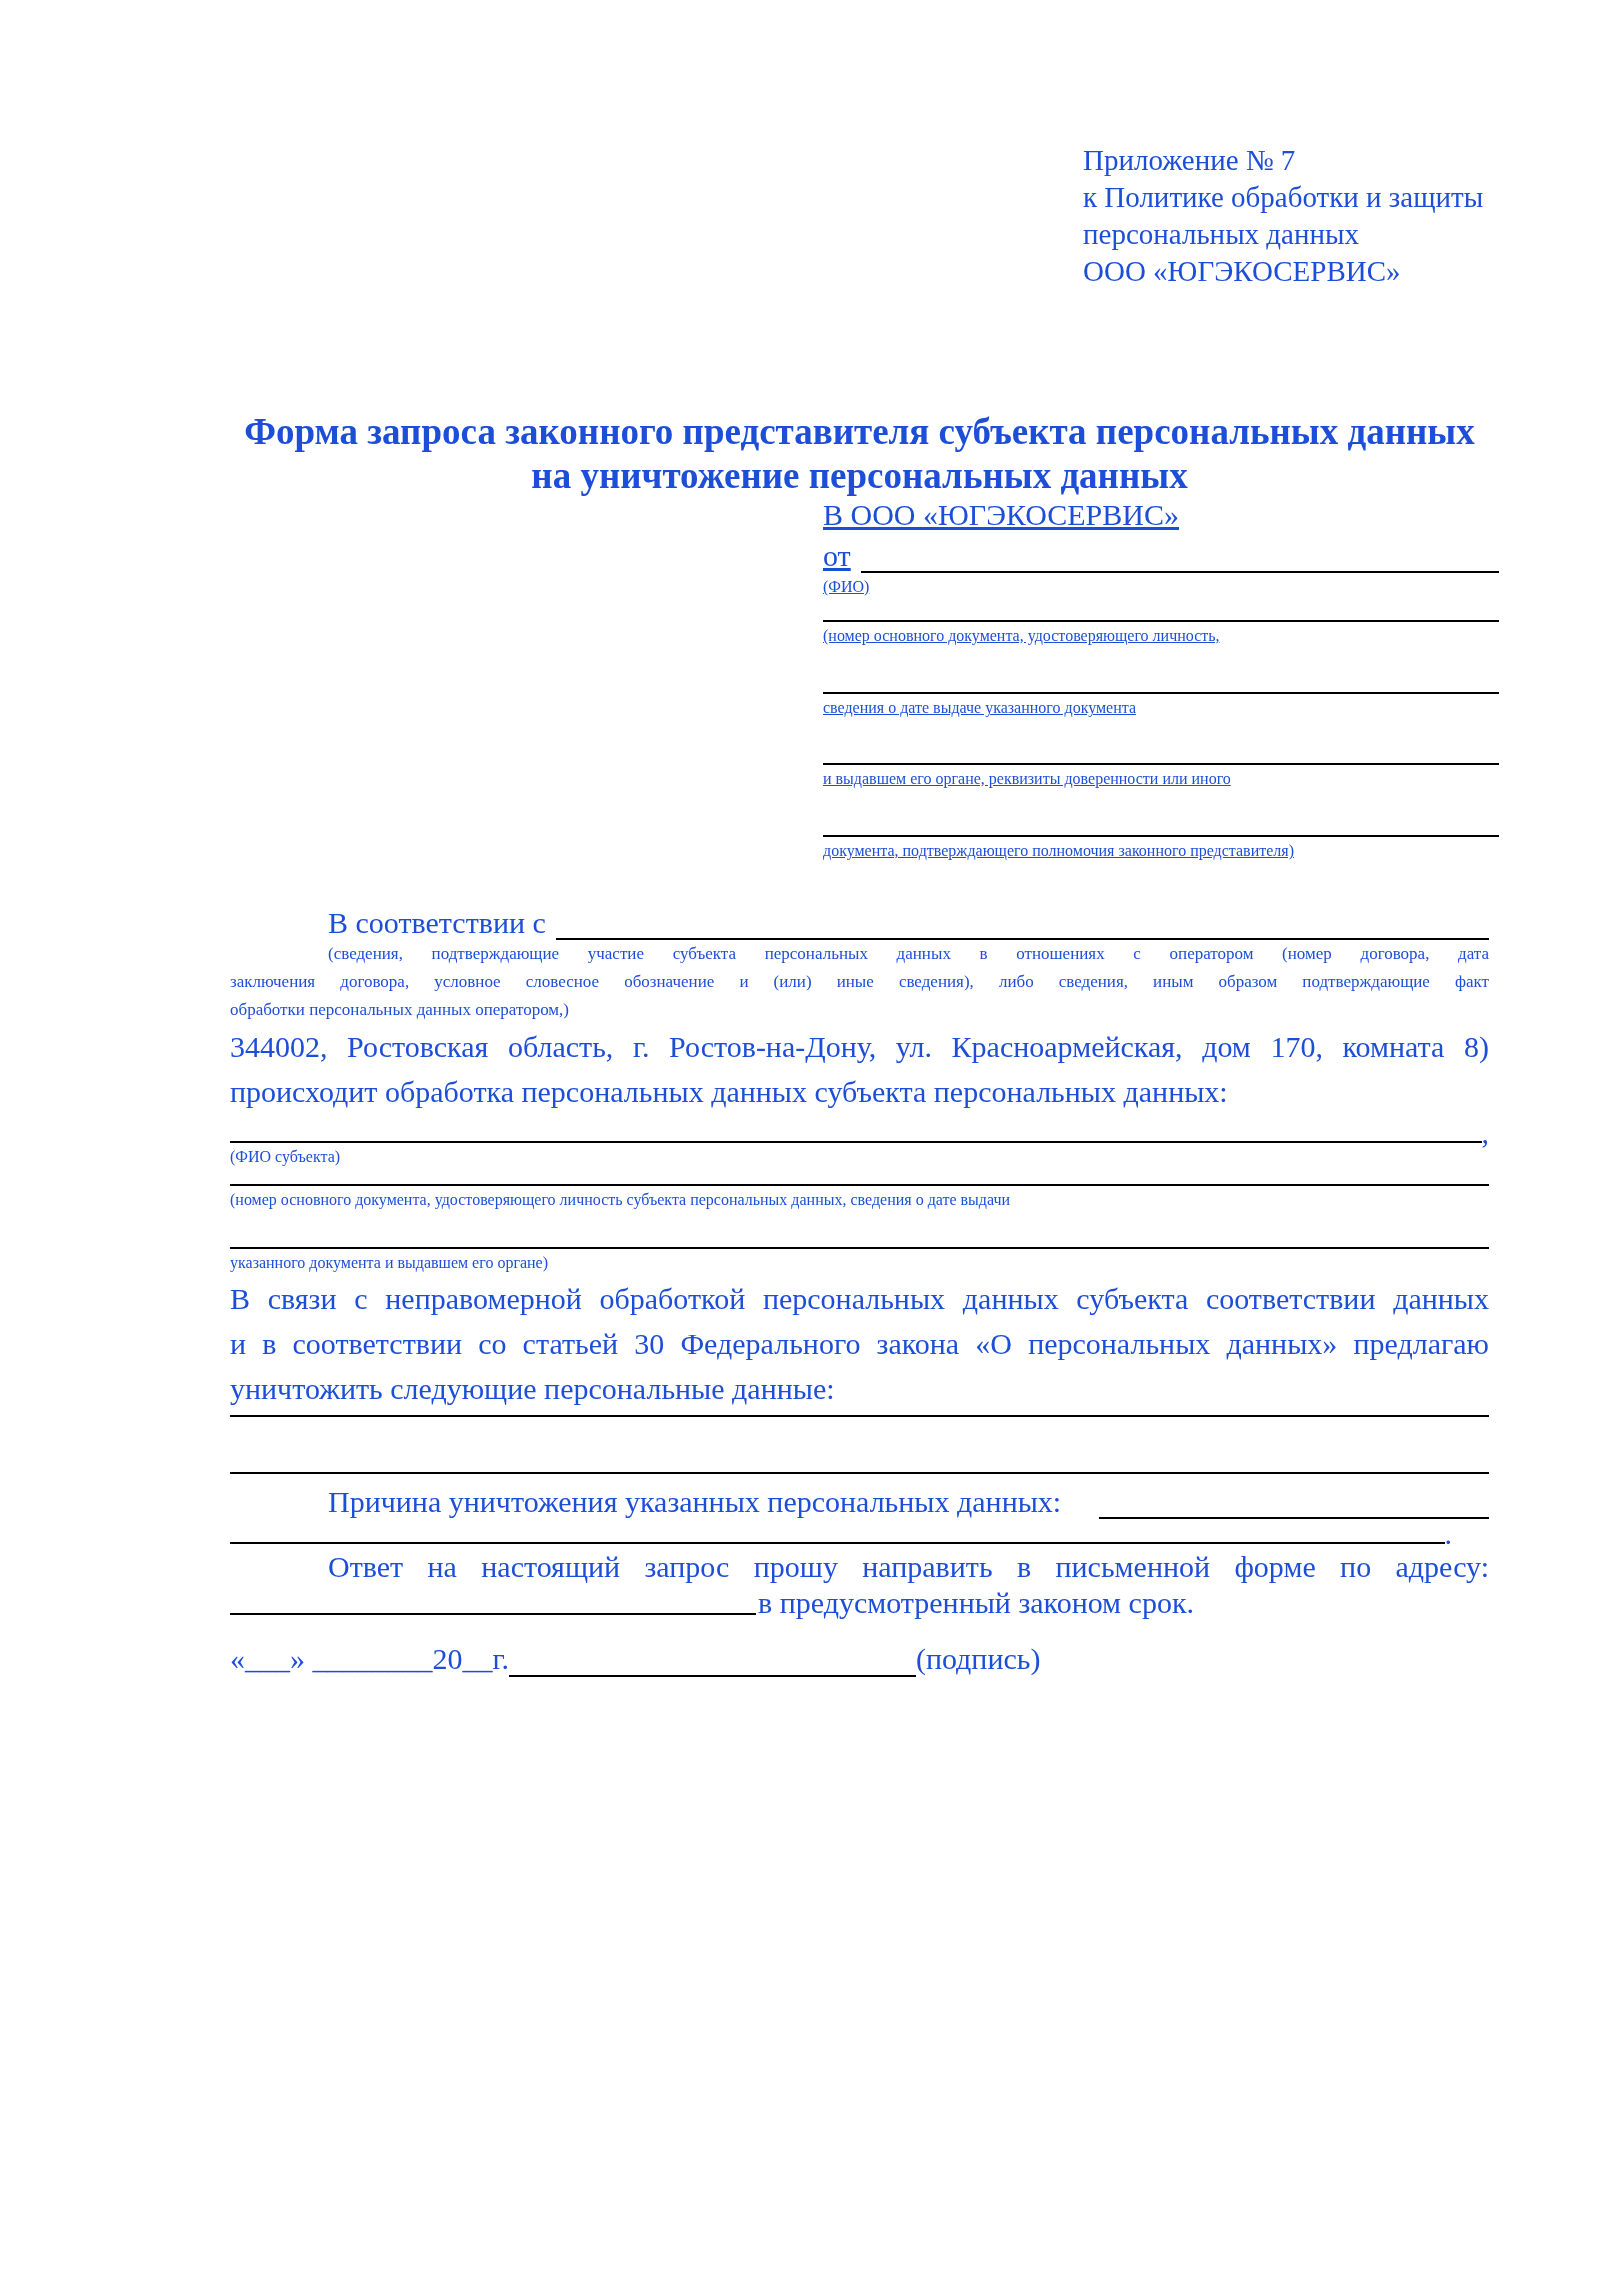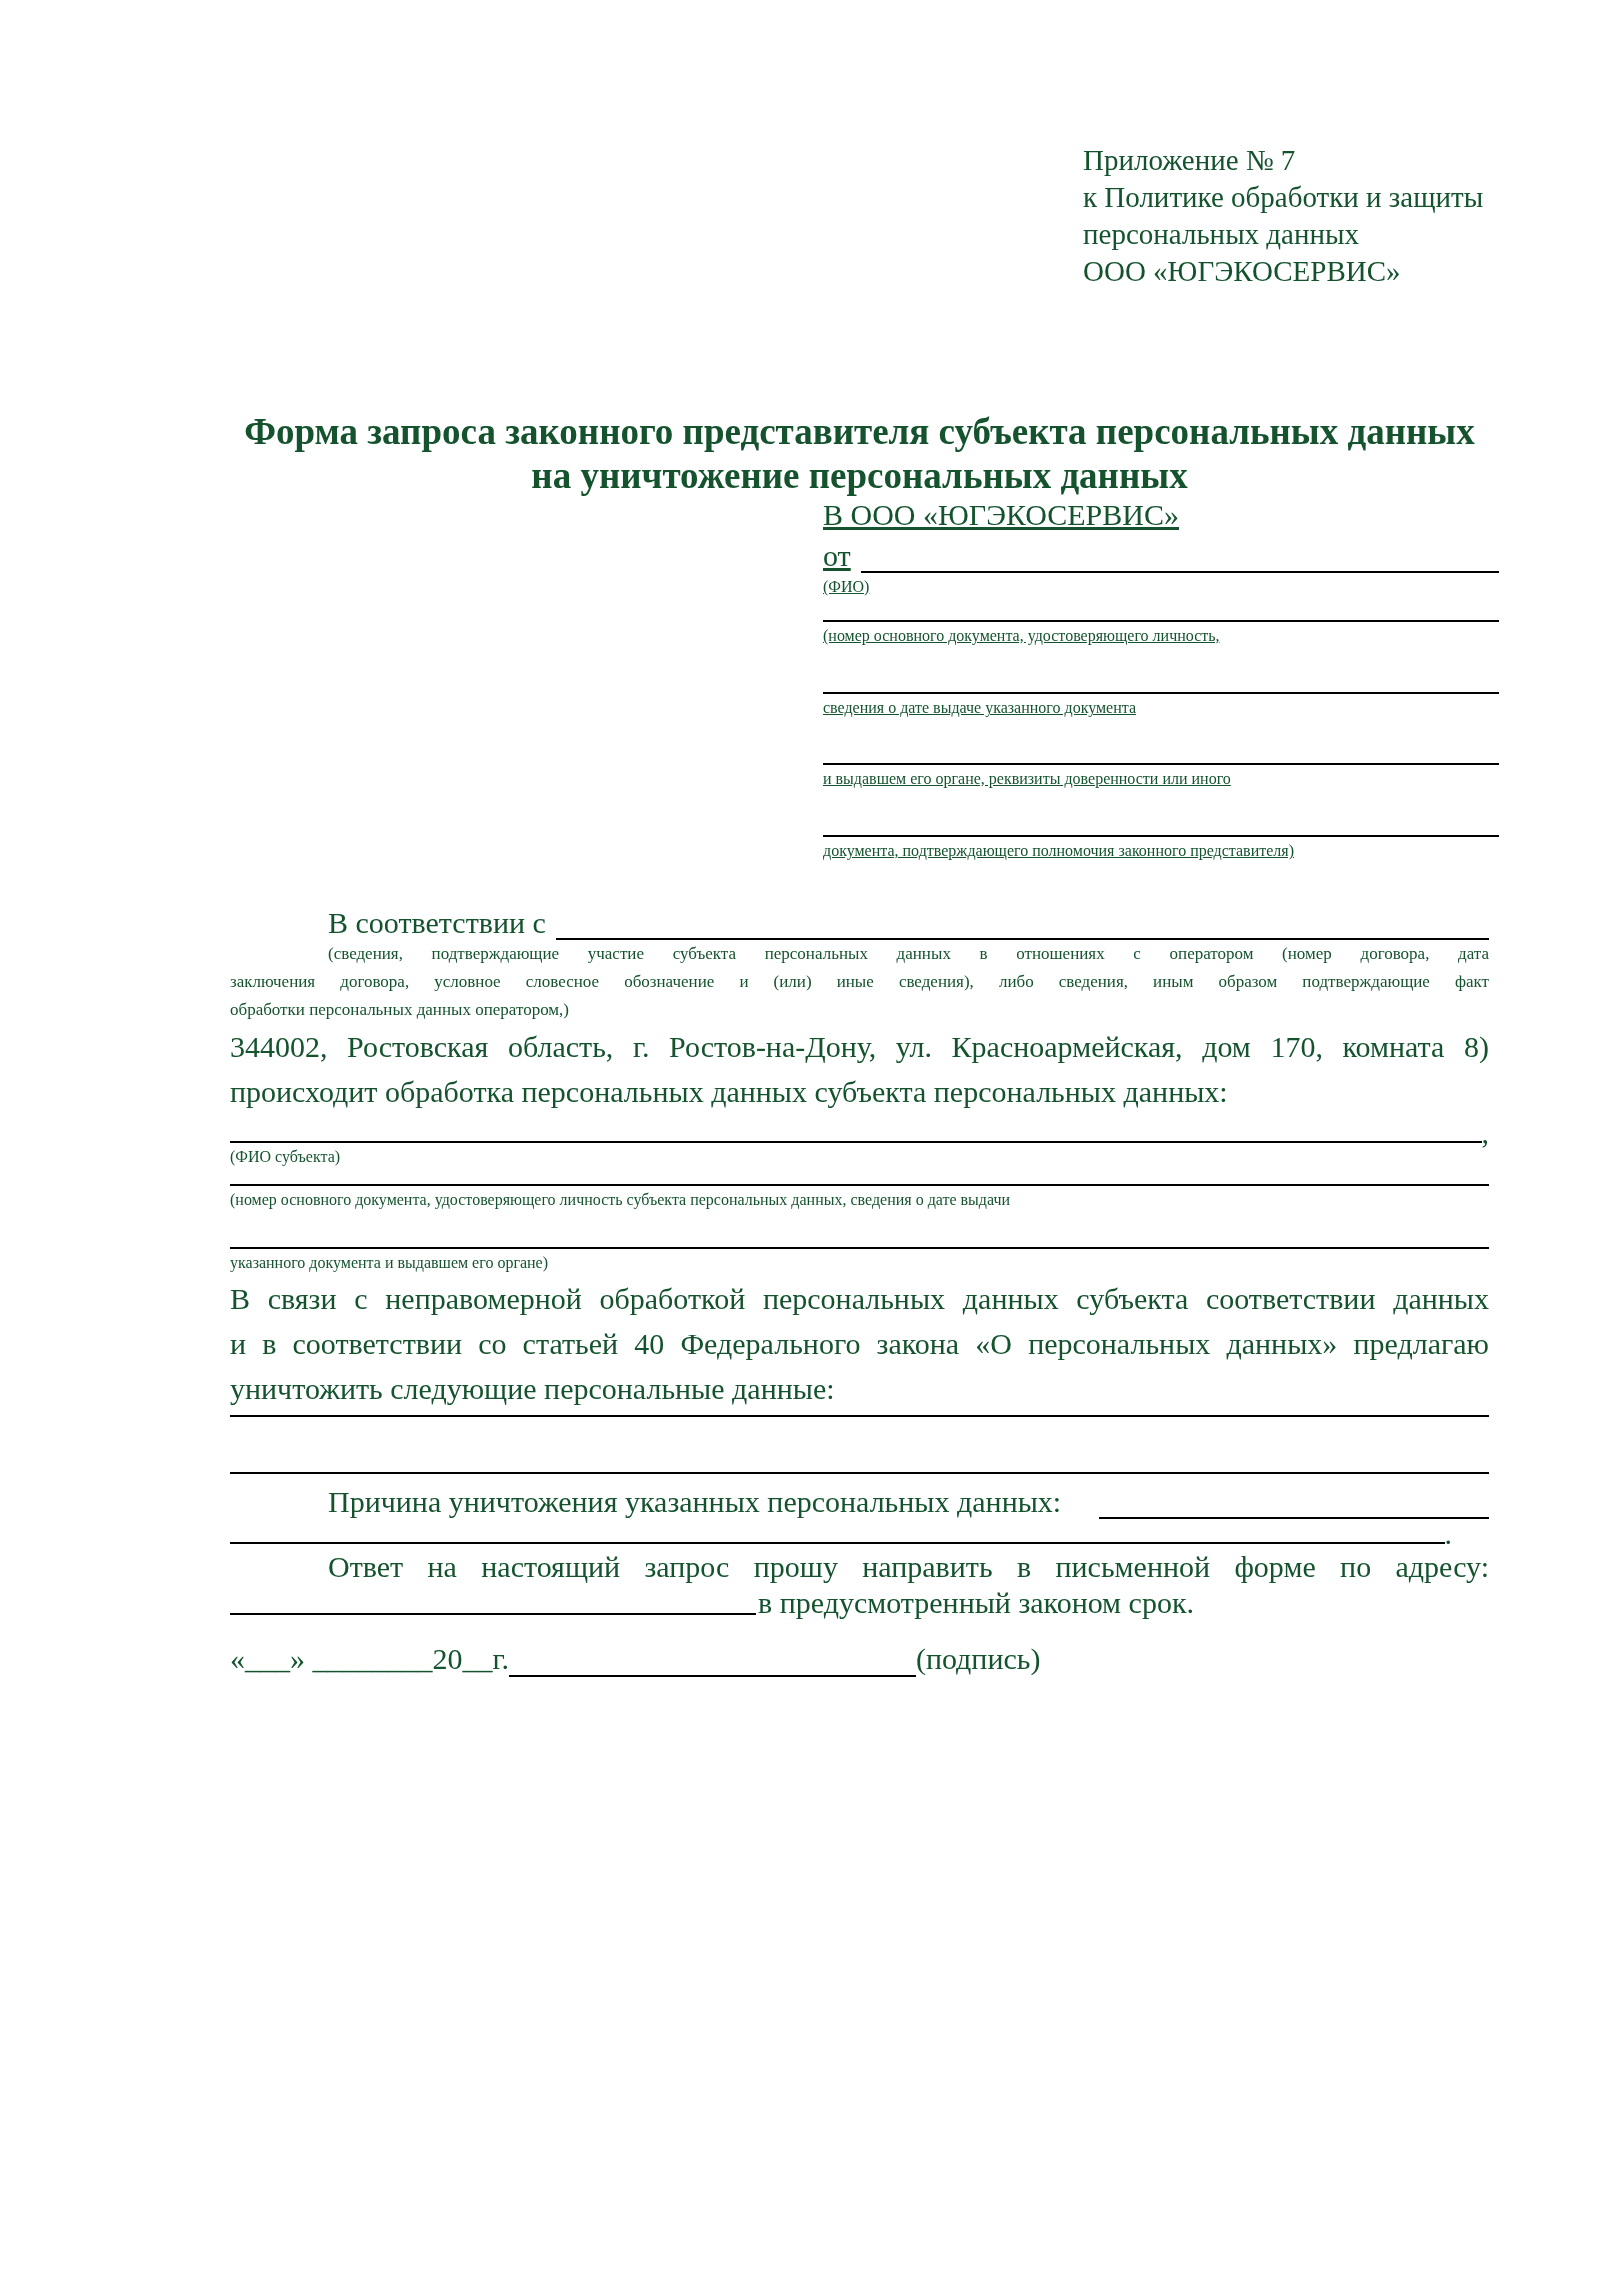--- a/index.html
+++ b/index.html
@@ -1,19 +1,19 @@
 <!DOCTYPE html>
 <html lang="ru"><head>
 <meta charset="utf-8">
 <style>
   html,body{margin:0;padding:0;background:#ffffff;}
   .page{
     position:relative;
     width:1621px;height:2293px;
-    background:#ffffff;color:#14532d;
+    background:#ffffff;color:#1d4ed8;
     font-family:"Liberation Serif","DejaVu Serif",serif;
     overflow:hidden;
   }
   
   .annex{position:absolute;left:1083px;top:142px;font-size:29px;line-height:37px;}
   
   .title{position:absolute;left:230px;top:410px;width:1259px;text-align:center;
          font-weight:bold;font-size:37px;line-height:44px;}
   
   .addr{position:absolute;left:823px;top:495px;width:676px;font-size:30px;text-decoration:underline;}
@@ -121,21 +121,21 @@
     <div class="cap">(ФИО субъекта)</div>
 
     <div class="blank b-main1"></div>
     <div class="cap">(номер основного документа, удостоверяющего личность субъекта персональных данных, сведения о дате выдачи</div>
 
     <div class="blank b-main2"></div>
     <div class="cap">указанного документа и выдавшем его органе)</div>
 
     <div class="claim-par">
       <div class="jl">В связи с неправомерной обработкой персональных данных субъекта соответствии данных</div>
-      <div class="jl">и в соответствии со статьей 40 Федерального закона «О персональных данных» предлагаю</div>
+      <div class="jl">и в соответствии со статьей 30 Федерального закона «О персональных данных» предлагаю</div>
       <div>уничтожить следующие персональные данные:</div>
     </div>
 
     <div class="blank b-empty1"></div>
     <div class="blank b-empty2"></div>
 
     <div class="row reason-row">
       <span class="ind">Причина уничтожения указанных персональных данных:</span>
       <span class="fill"></span>
     </div>

